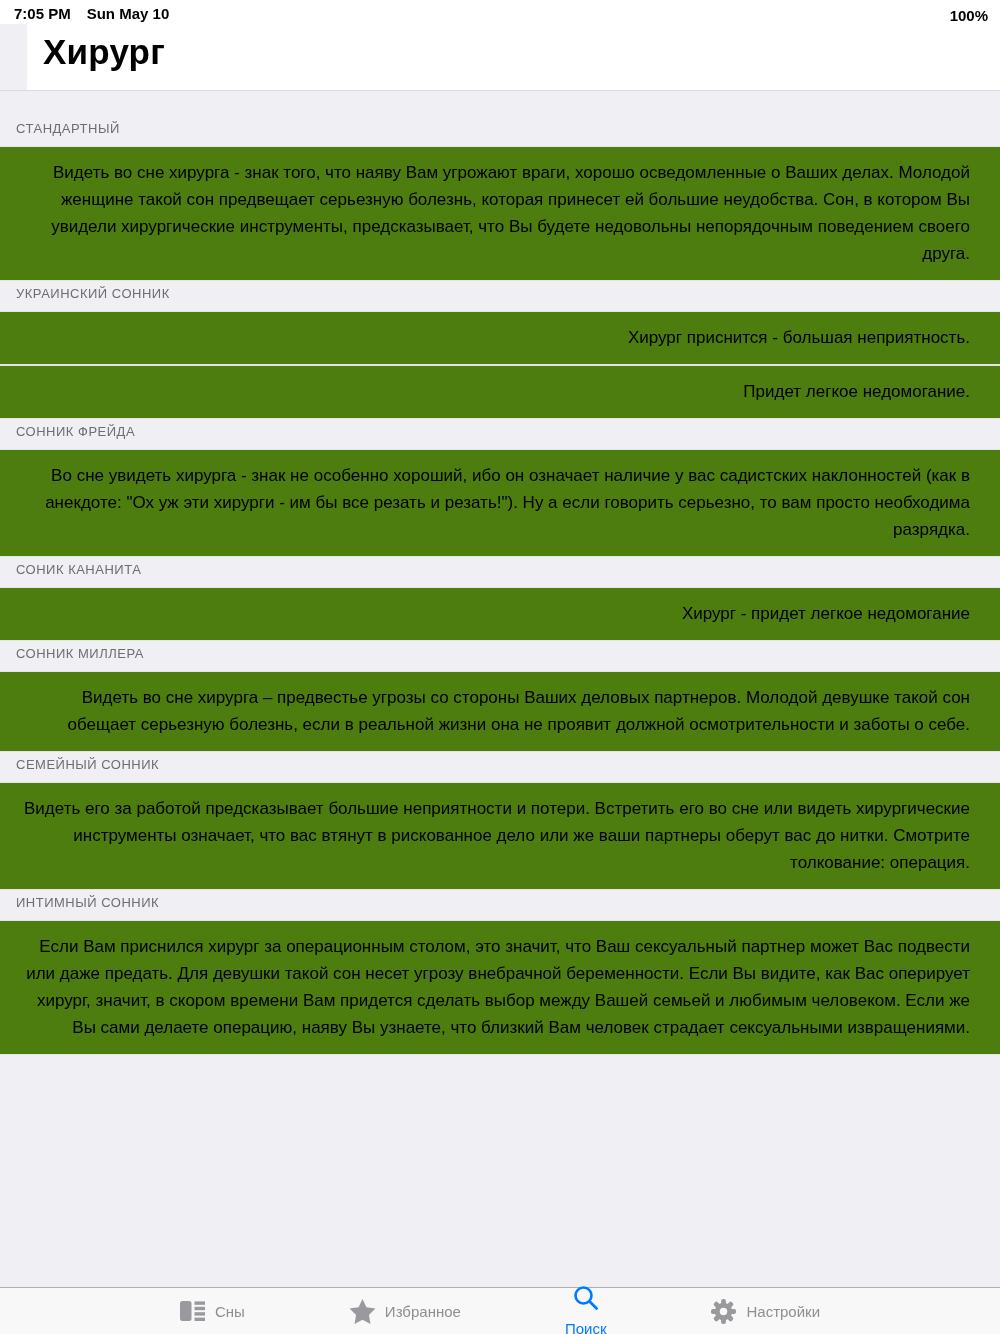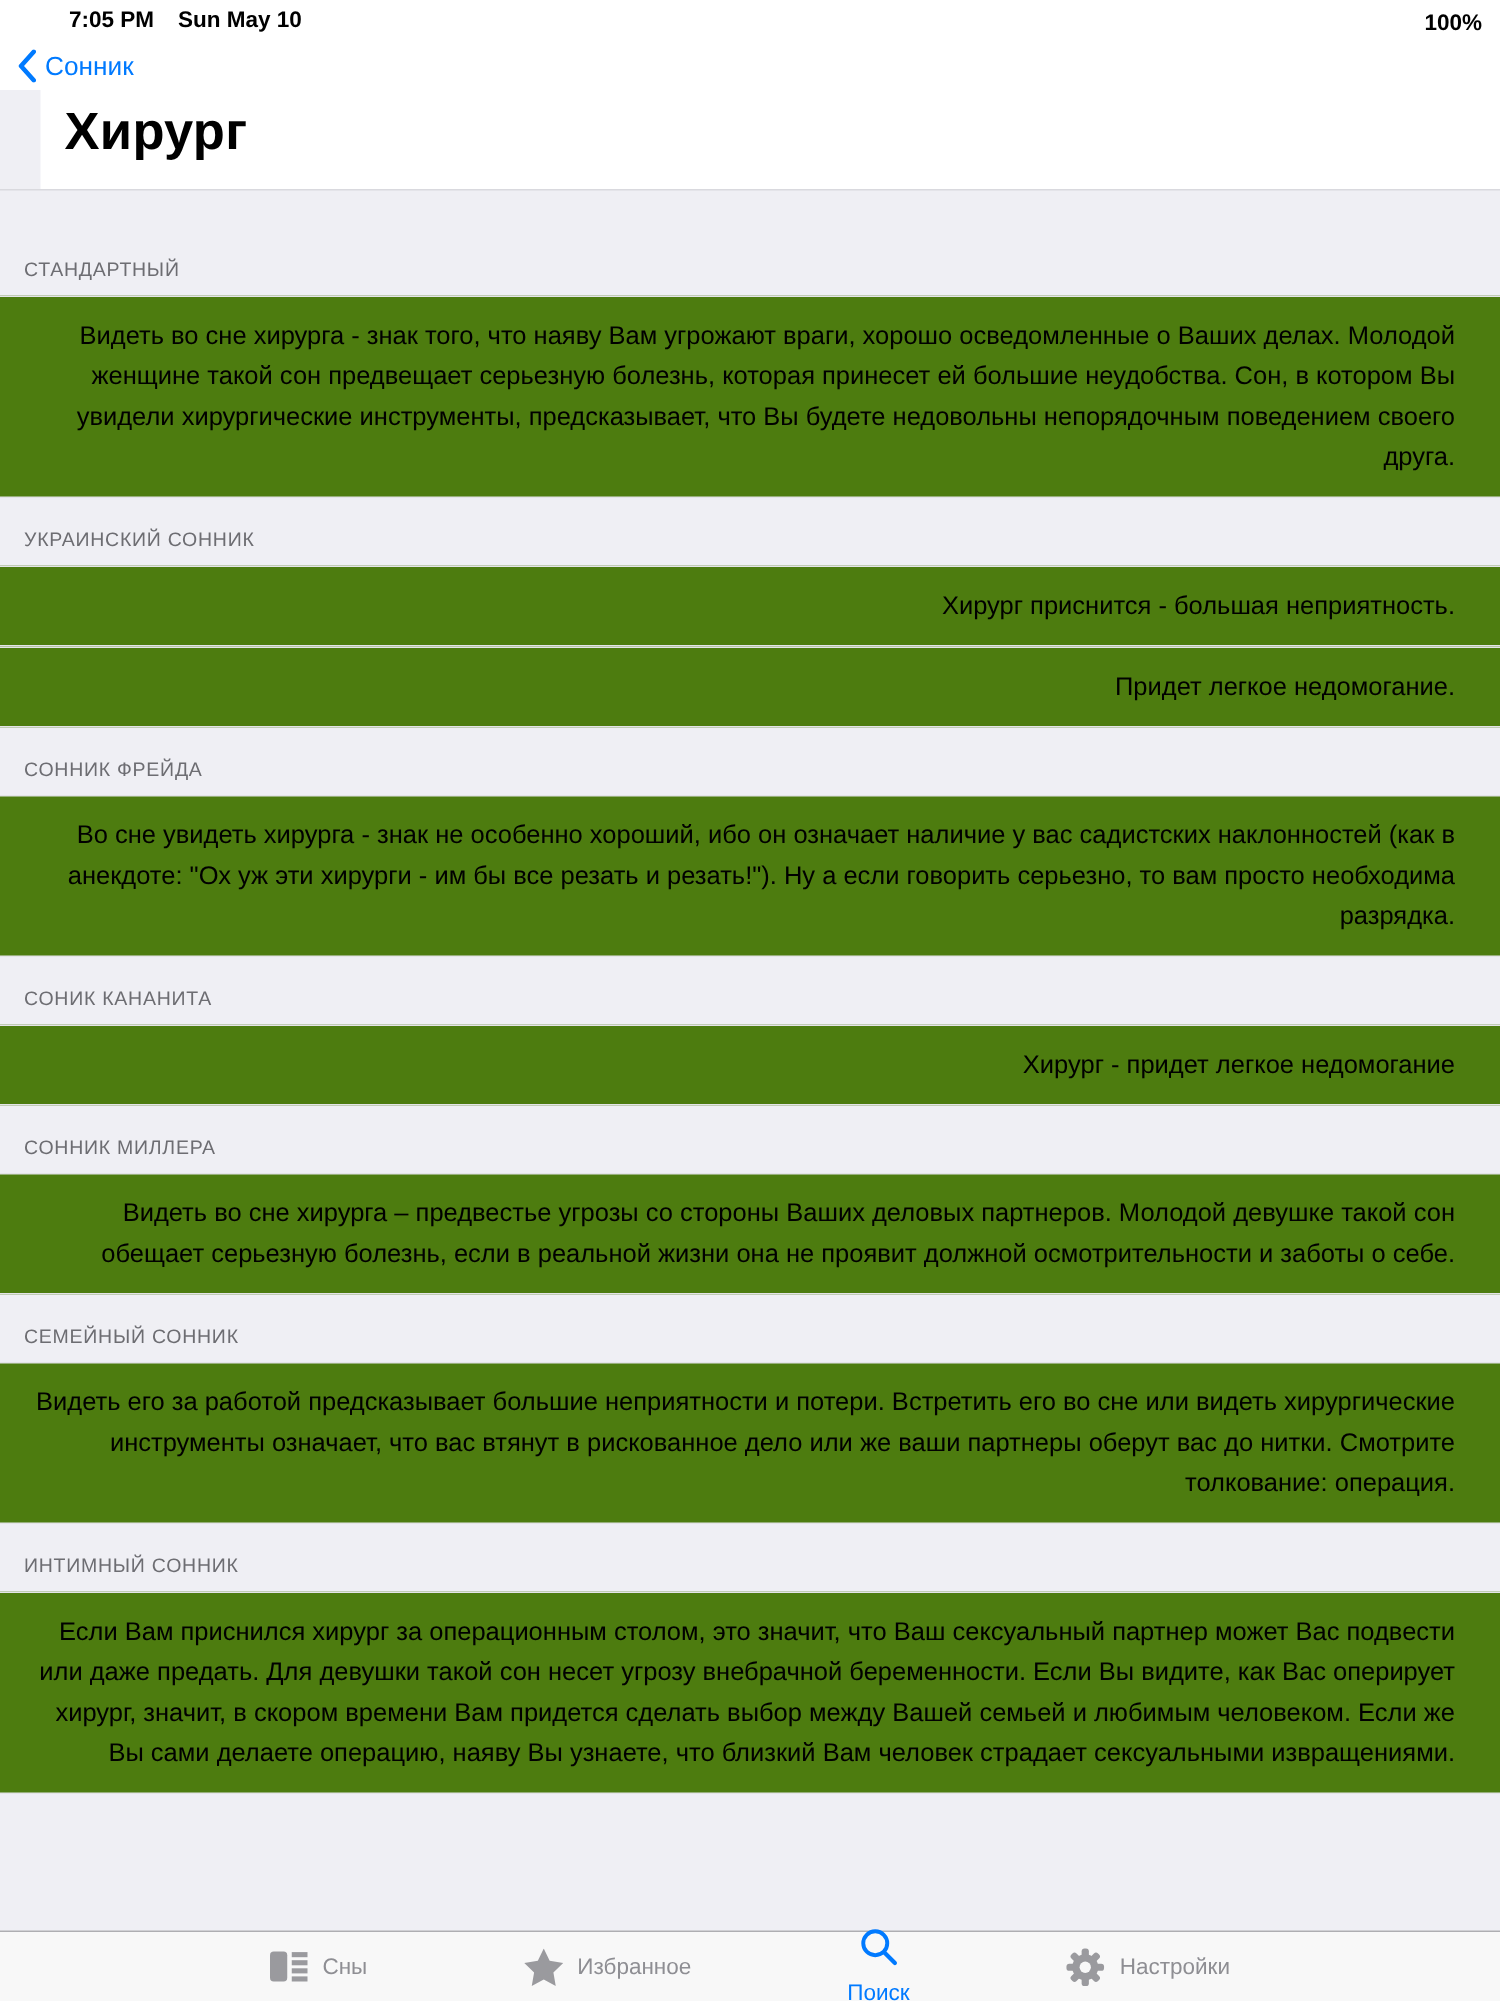--- a/index.html
+++ b/index.html
@@ -14,21 +14,21 @@
     display:flex; flex-direction:column;
     overflow:hidden; background:#efeff4;
   }
   
   .statusbar {
     height:24px; background:#ffffff; flex:0 0 auto;
     display:flex; justify-content:space-between; align-items:center;
     padding:2px 12px 0 14px;
     font-size:15px; font-weight:600; color:#000;
   }
-  .statusbar-left { display:flex; align-items:center; gap:16px;margin-left:32px; }
+  .statusbar-left { display:flex; align-items:center; gap:16px; }
   .statusbar-right { display:flex; align-items:center; gap:7px;flex-direction:column; }
   .batt { display:flex; align-items:center; }
   .batt-body {
     width:22px; height:11px; border:1px solid rgba(0,0,0,0.45);
     border-radius:3px; padding:1px; background:transparent;
   }
   .batt-fill { display:block; width:100%; height:100%; background:#000; border-radius:1.5px; }
   .batt-nub {
     width:2px; height:4.5px; background:rgba(0,0,0,0.45);
     border-radius:0 2px 2px 0; margin-left:1px;
@@ -40,21 +40,20 @@
     color:#007aff; font-size:17.5px; cursor:pointer;
   }
   .title-row { background:#ffffff; padding:8px 16px 18px 16px; flex:0 0 auto;margin-left:27px; }
   .page-title { font-size:35px; font-weight:700; color:#000; letter-spacing:0.2px; }
   
   .sections { flex:0 0 auto; border-top:1px solid #d9d9de; }
   .section-header {
     background:#efeff4; color:#6d6d72;
     font-size:13px; letter-spacing:0.5px;
     padding:5px 16px 10px 16px;
-    margin-top:15px;
   }
   .section-header.first { padding-top:30px; }
   .section-body {
     background:#4d7c0f; color:#000;
     font-size:17px; line-height:27px;
     padding:12px 30px 13px 14px;
     border-top:1px solid #e4e4e8;
     border-bottom:1px solid #e4e4e8;
     text-align:right;
   }
@@ -93,30 +92,20 @@
       <span>100%</span>
       <span class="batt">
         <span class="batt-body">
             <span class="batt-fill"></span>
           </span>
         <span class="batt-nub"></span>
       </span>
     </div>
   </div>
 
-  <div class="navbar">
-    <span class="back-button">
-      <span class="tab-icon">
-        <svg width="12" height="22" viewBox="0 0 12 22">
-          <path d="M10.5,1.5 L2,11 L10.5,20.5" fill="none" stroke="#007aff" stroke-width="3" stroke-linecap="round" stroke-linejoin="round"></path>
-        </svg>
-      </span>
-      <span>Сонник</span>
-    </span>
-  </div>
 
   <div class="title-row">
     <span class="page-title">Хирург</span>
   </div>
 
   <div class="sections">
 
     <div class="section-header first">СТАНДАРТНЫЙ</div>
     <div class="section-body">Видеть во сне хирурга - знак того, что наяву Вам угрожают враги, хорошо осведомленные о Ваших делах. Молодой женщине такой сон предвещает серьезную болезнь, которая принесет ей большие неудобства. Сон, в котором Вы увидели хирургические инструменты, предсказывает, что Вы будете недовольны непорядочным поведением своего друга.</div>
 

